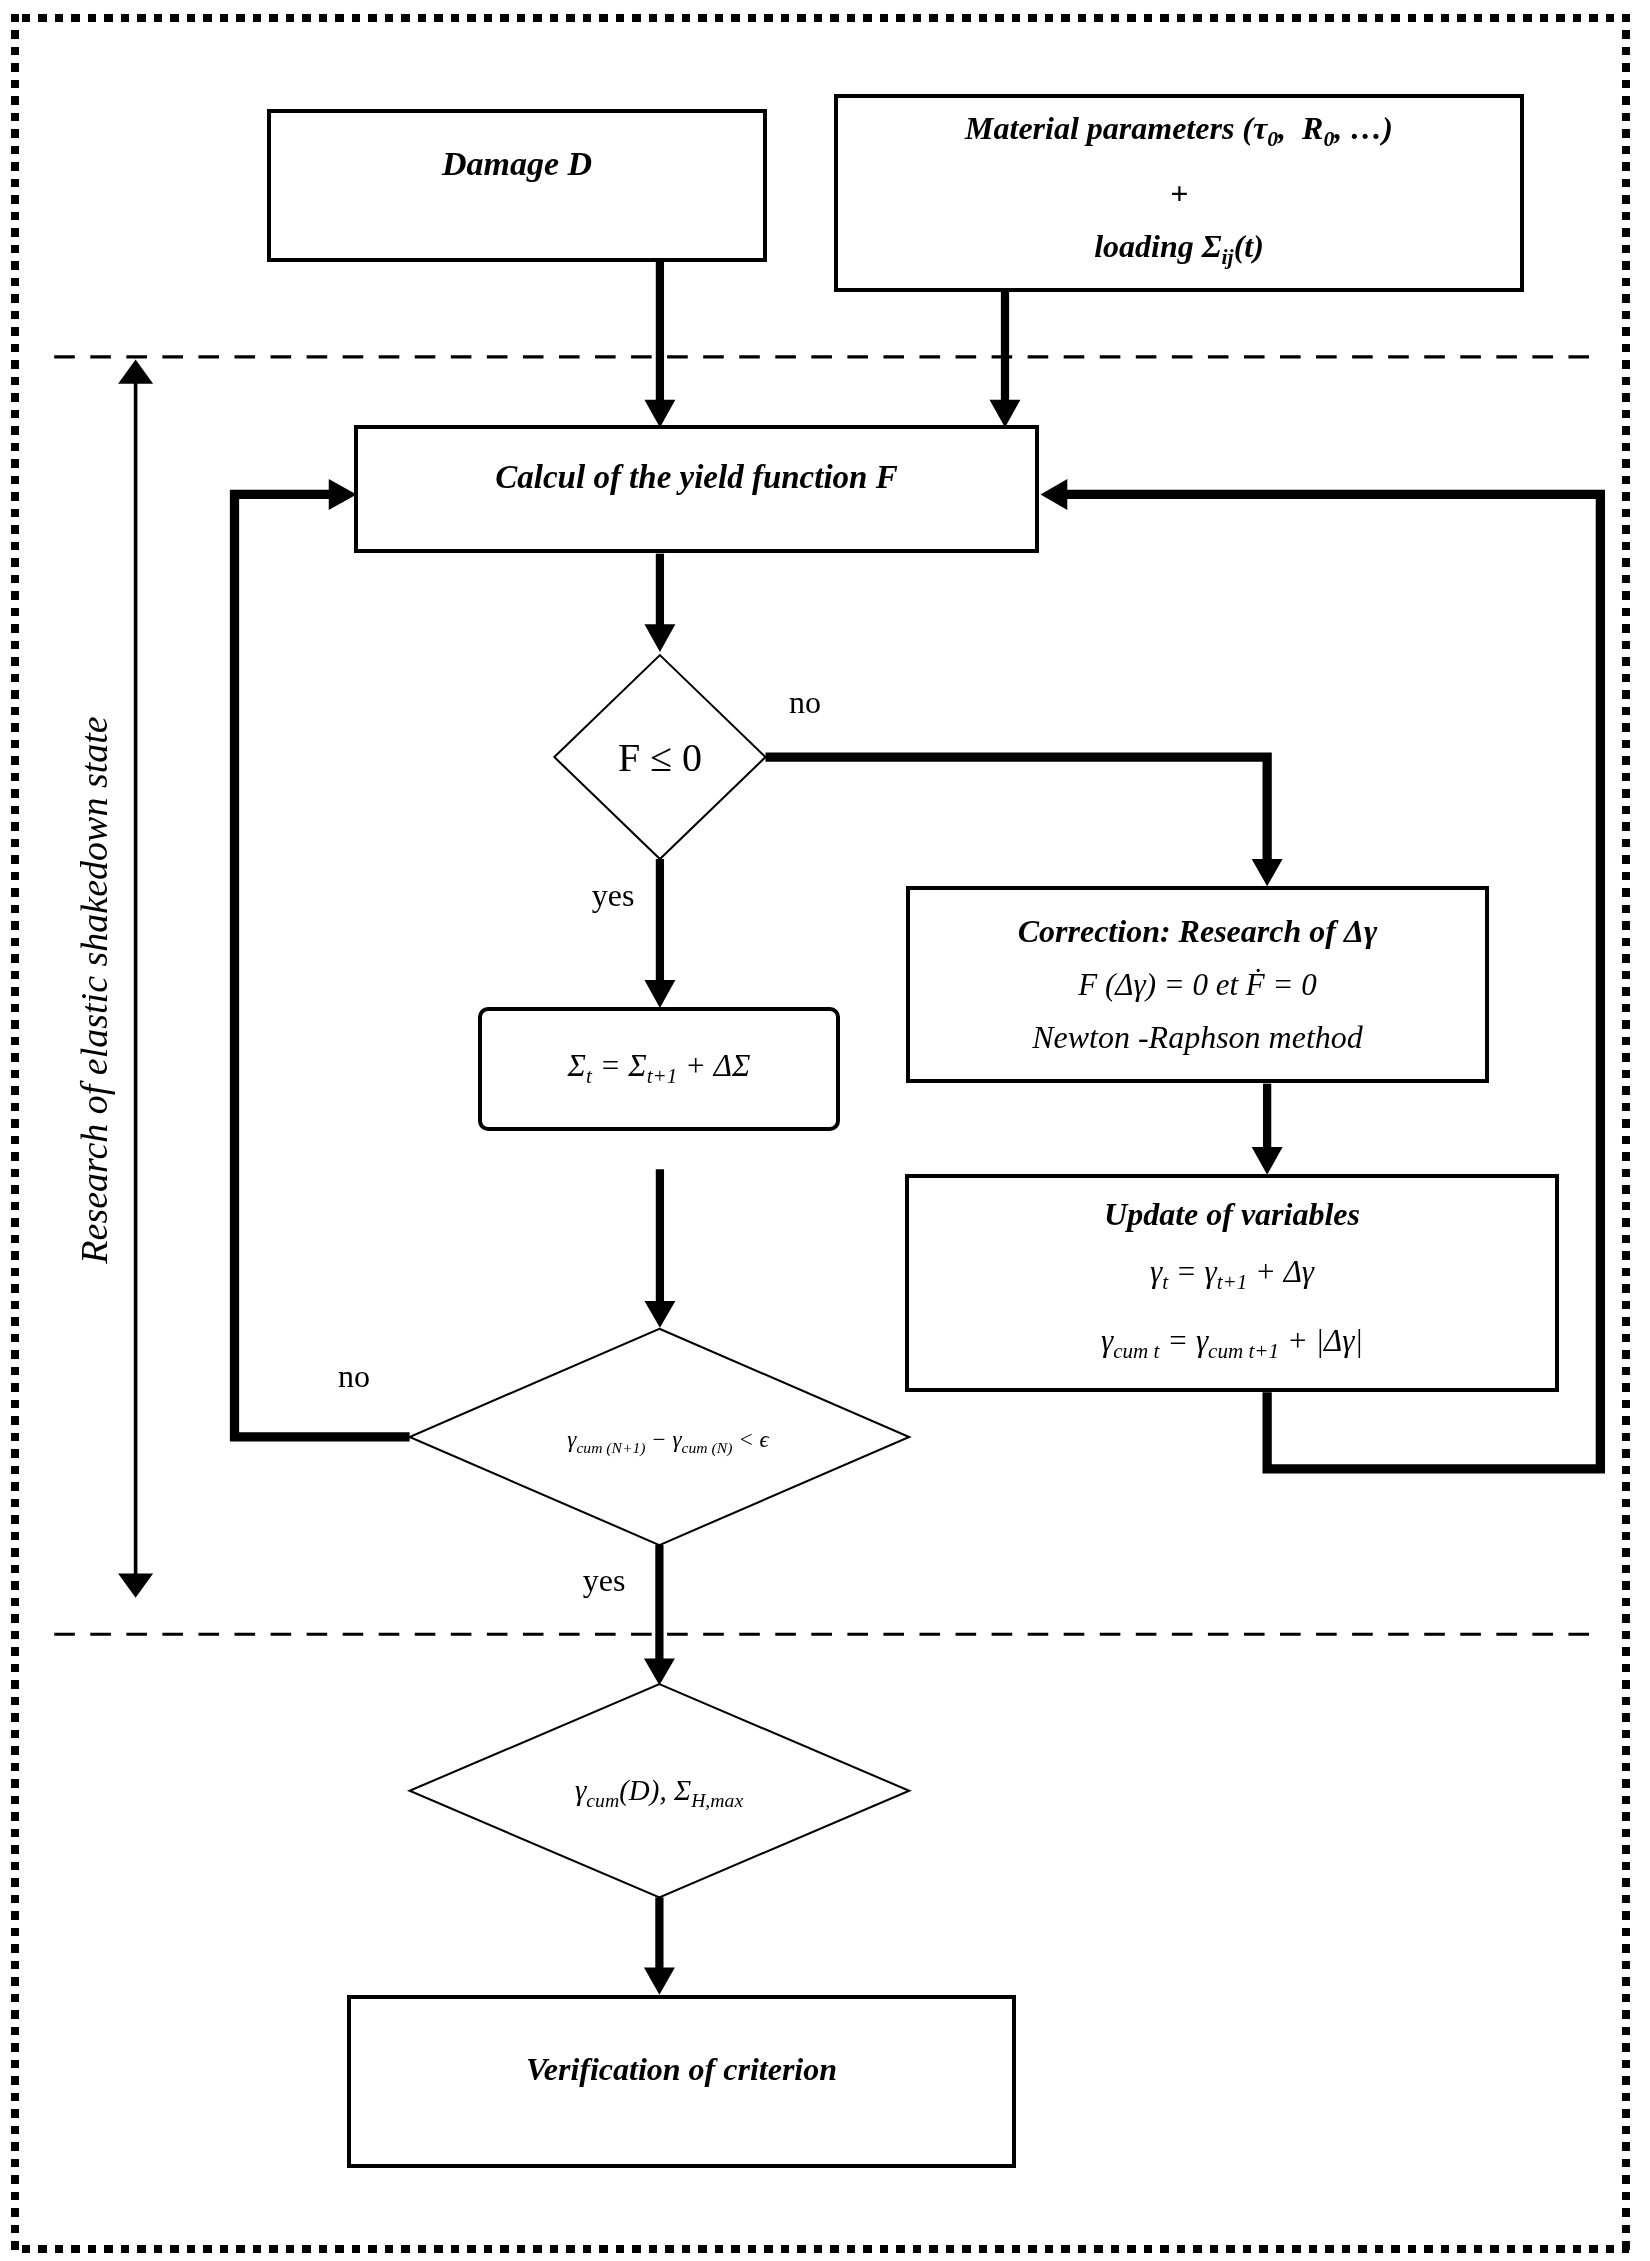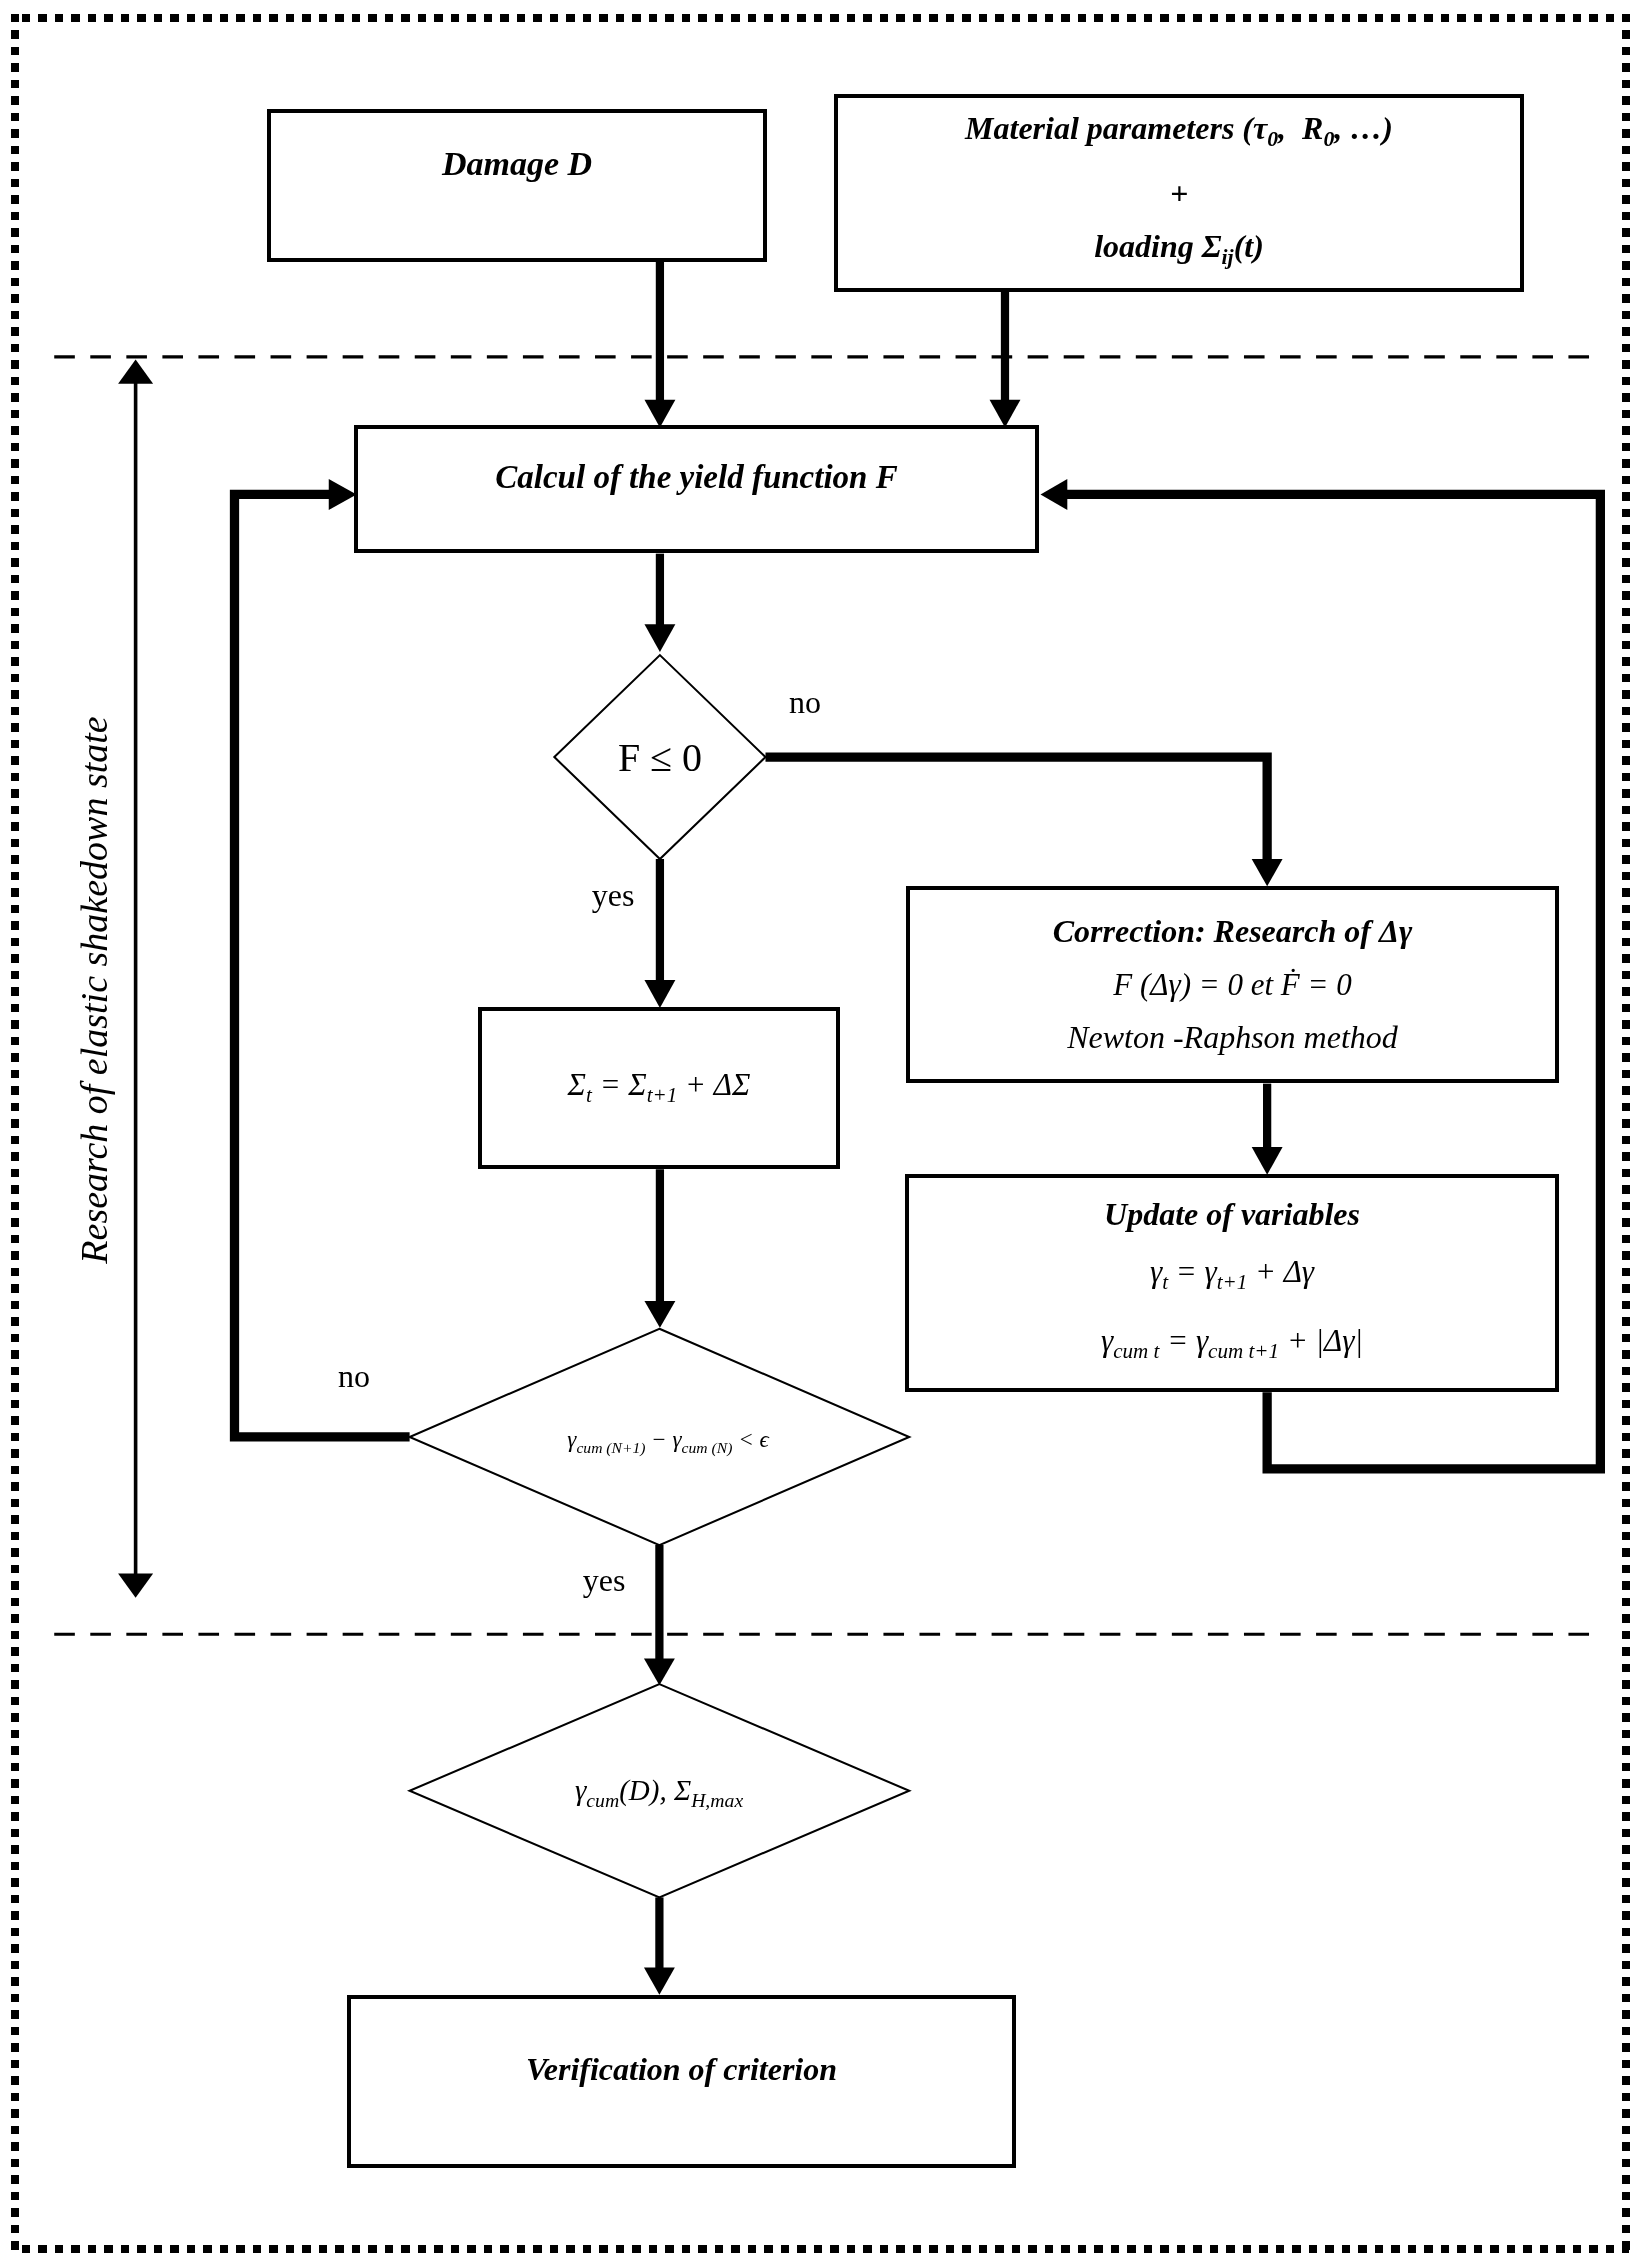--- a/index.html
+++ b/index.html
@@ -106,25 +106,25 @@
   <div class="box" style="left:834px;top:94px;width:690px;height:198px;">
     <div class="t-bold" style="font-size:32px;line-height:53px;">Material parameters (τ<sub>0</sub>,&nbsp;&nbsp;R<sub>0</sub>, …)</div>
     <div class="t-bold" style="font-size:32px;line-height:53px;">+</div>
     <div class="t-bold" style="font-size:32px;line-height:53px;">loading Σ<sub>ij</sub>(t)</div>
   </div>
 
   <div class="box" style="left:354px;top:425px;width:685px;height:128px;padding-bottom:23px;">
     <div class="t-bold" style="font-size:33px;">Calcul of the yield function F</div>
   </div>
 
-  <div class="box" style="left:478px;top:1007px;width:362px;height:162px;">
+  <div class="box" style="left:478px;top:1007px;width:362px;height:124px;border-radius:10px;">
     <div class="t-eq" style="font-size:31px;">Σ<sub>t</sub> = Σ<sub>t+1</sub> + ΔΣ</div>
   </div>
 
-  <div class="box" style="left:906px;top:886px;width:653px;height:197px;">
+  <div class="box" style="left:906px;top:886px;width:583px;height:197px;">
     <div class="t-bold" style="font-size:32px;line-height:53px;">Correction: Research of Δγ</div>
     <div class="t-eq" style="font-size:31px;line-height:53px;">F (Δγ) = 0 et  Ḟ = 0</div>
     <div class="t-eq" style="font-size:32px;line-height:53px;">Newton -Raphson method</div>
   </div>
 
   <div class="box" style="left:905px;top:1174px;width:654px;height:218px;">
     <div class="t-bold" style="font-size:32px;line-height:57px;">Update of variables</div>
     <div class="t-eq" style="font-size:31px;line-height:57px;">γ<sub>t</sub> = γ<sub>t+1</sub> + Δγ</div>
     <div class="t-eq" style="font-size:31px;line-height:57px;">γ<sub>cum t</sub> = γ<sub>cum t+1</sub> + |Δγ|</div>
   </div>

